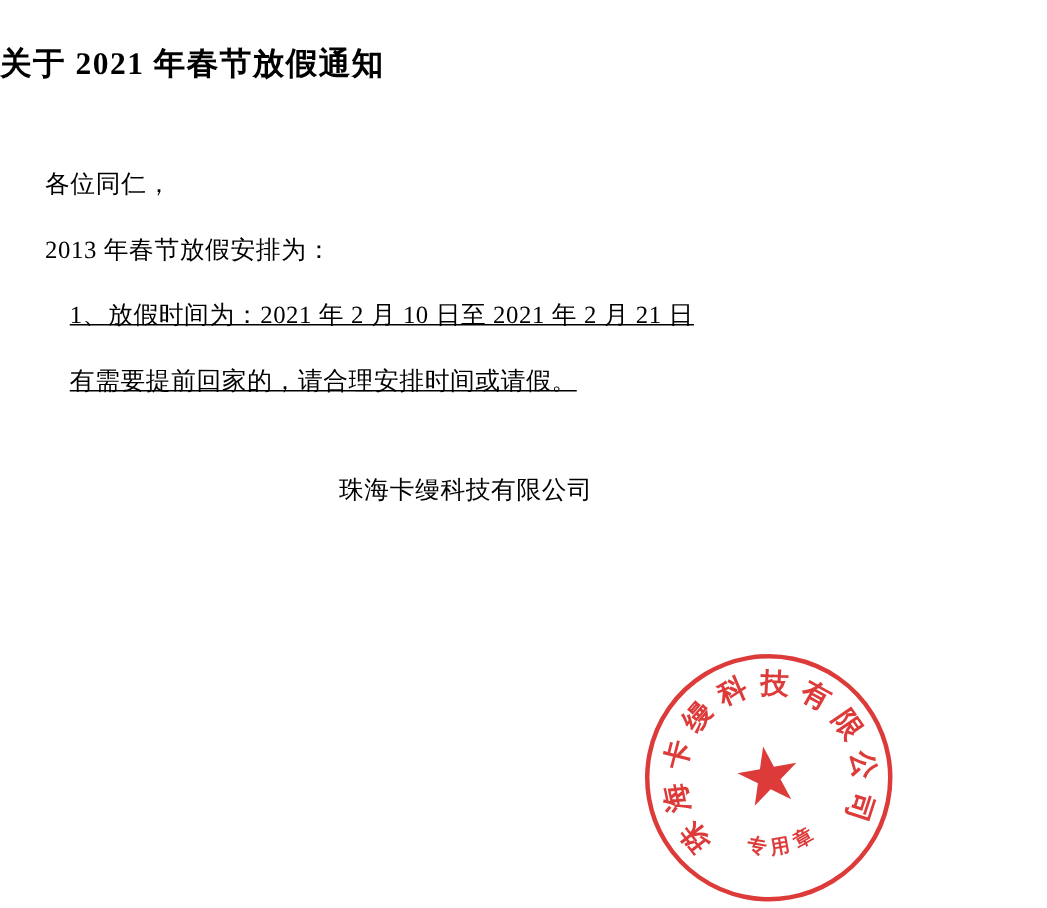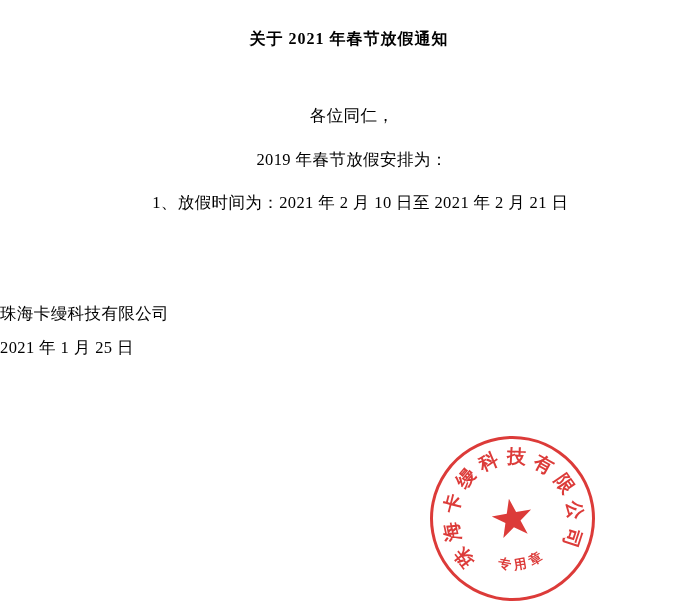--- a/index.html
+++ b/index.html
@@ -16,54 +16,53 @@
     position: relative;
   }
   .page {
     position: relative;
     width: 698px;
     height: 605px;
     box-sizing: border-box;
     padding: 0;
   }
   .doc-title {
-    text-align: center;
-    font-size: 16px;
+    font-size: 21px;
     font-weight: bold;
     letter-spacing: 1px;
     margin-top: 28px;
     margin-bottom: 0;
     line-height: 1.4;
     font-family: "Liberation Serif", "DejaVu Serif", serif;
   }
   .body-block {
     margin-top: 48px;
     padding-left: 30px;
     padding-right: 24px;
-    text-align: center;
   }
   .para {
     font-size: 16.5px;
     line-height: 2.15;
     margin: 0;
     letter-spacing: 0.4px;
     white-space: nowrap;
   }
   .indent-1 {
     text-indent: 2em;
   }
   .indent-half {
     text-indent: 1em;
+    text-decoration: underline;
   }
   .gap-sm {
     height: 8px;
   }
   .signature {
-    margin-top: 60px;
-    text-align: left;
+    margin-top: 31px;
+    text-align: center;
     padding-right: 77px;
   }
   .sign-line {
     font-size: 16.5px;
     line-height: 2.1;
     letter-spacing: 0.4px;
   }
   
   .seal {
     position: absolute;
@@ -140,30 +139,30 @@
 </head>
 <body>
 
 <div class="page">
 
   <h1 class="doc-title">关于 2021 年春节放假通知</h1>
 
   <div class="body-block">
     <p class="para">各位同仁，</p>
     <div class="gap-sm"></div>
-    <p class="para">2019 年春节放假安排为：</p>
+    <p class="para">2013 年春节放假安排为：</p>
     <div class="gap-sm"></div>
     <p class="para indent-half">1、放假时间为：2021 年 2 月 10 日至 2021 年 2 月 21 日</p>
     <div class="gap-sm"></div>
+    <p class="para indent-half">有需要提前回家的，请合理安排时间或请假。</p>
     <div class="gap-sm"></div>
   </div>
 
   <div class="signature">
     <div class="sign-line">珠海卡缦科技有限公司</div>
-    <div class="sign-line">2021 年 1 月 25 日</div>
   </div>
 
   <div class="seal">
     <div class="seal-inner"></div>
     <div class="seal-text" id="seal-arc">
         <div class="seal-char" style="transform: translate(-54.7428px, 29.1072px) rotate(-118deg);">珠</div>
         <div class="seal-char" style="transform: translate(-61.9702px, 1.92343px) rotate(-91.7778deg);">海</div>
         <div class="seal-char" style="transform: translate(-56.4425px, -25.6563px) rotate(-65.5556deg);">卡</div>
         <div class="seal-char" style="transform: translate(-39.2975px, -47.9552px) rotate(-39.3333deg);">缦</div>
         <div class="seal-char" style="transform: translate(-14.0641px, -60.3838px) rotate(-13.1111deg);">科</div>

